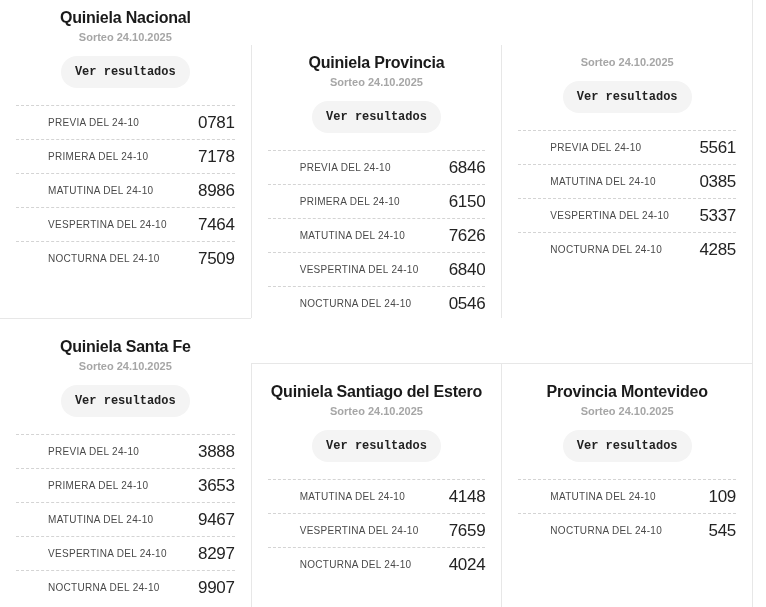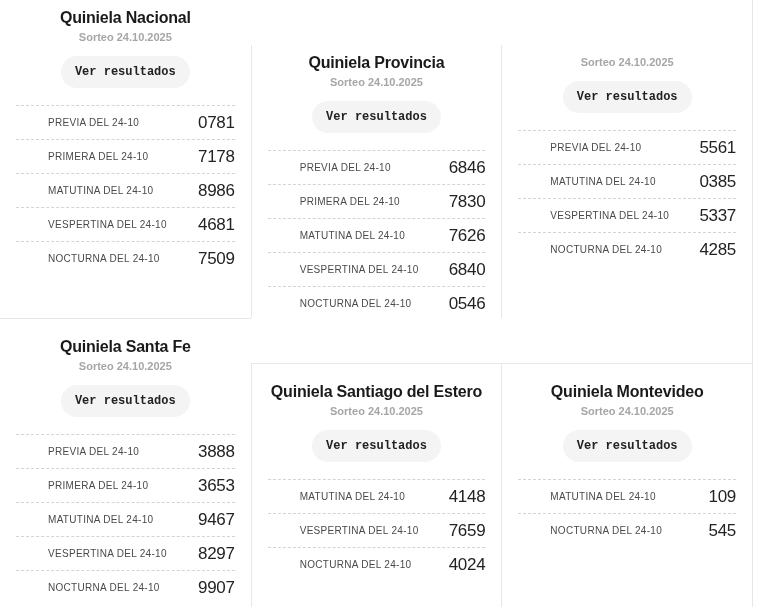--- a/index.html
+++ b/index.html
@@ -100,42 +100,42 @@
         <li class="row">
     <span class="row-label">PRIMERA DEL 24-10</span>
     <span class="row-value">7178</span>
   </li>
         <li class="row">
     <span class="row-label">MATUTINA DEL 24-10</span>
     <span class="row-value">8986</span>
   </li>
         <li class="row">
     <span class="row-label">VESPERTINA DEL 24-10</span>
-    <span class="row-value">4681</span>
+    <span class="row-value">7464</span>
   </li>
         <li class="row">
     <span class="row-label">NOCTURNA DEL 24-10</span>
     <span class="row-value">7509</span>
   </li>
       </ul>
   </section>
     <section class="card">
     <h2 class="card-title">Quiniela Provincia</h2>
     <div class="card-sorteo">Sorteo 24.10.2025</div>
     <div class="btn-wrap">
       <button class="ver-btn">Ver resultados</button>
     </div>
     <ul class="rows">
         <li class="row">
     <span class="row-label">PREVIA DEL 24-10</span>
     <span class="row-value">6846</span>
   </li>
         <li class="row">
     <span class="row-label">PRIMERA DEL 24-10</span>
-    <span class="row-value">7830</span>
+    <span class="row-value">6150</span>
   </li>
         <li class="row">
     <span class="row-label">MATUTINA DEL 24-10</span>
     <span class="row-value">7626</span>
   </li>
         <li class="row">
     <span class="row-label">VESPERTINA DEL 24-10</span>
     <span class="row-value">6840</span>
   </li>
         <li class="row">
@@ -212,21 +212,21 @@
     <span class="row-label">VESPERTINA DEL 24-10</span>
     <span class="row-value">7659</span>
   </li>
         <li class="row">
     <span class="row-label">NOCTURNA DEL 24-10</span>
     <span class="row-value">4024</span>
   </li>
       </ul>
   </section>
     <section class="card">
-    <h2 class="card-title">Quiniela Montevideo</h2>
+    <h2 class="card-title">Provincia Montevideo</h2>
     <div class="card-sorteo">Sorteo 24.10.2025</div>
     <div class="btn-wrap">
       <button class="ver-btn">Ver resultados</button>
     </div>
     <ul class="rows">
         <li class="row">
     <span class="row-label">MATUTINA DEL 24-10</span>
     <span class="row-value">109</span>
   </li>
         <li class="row">

